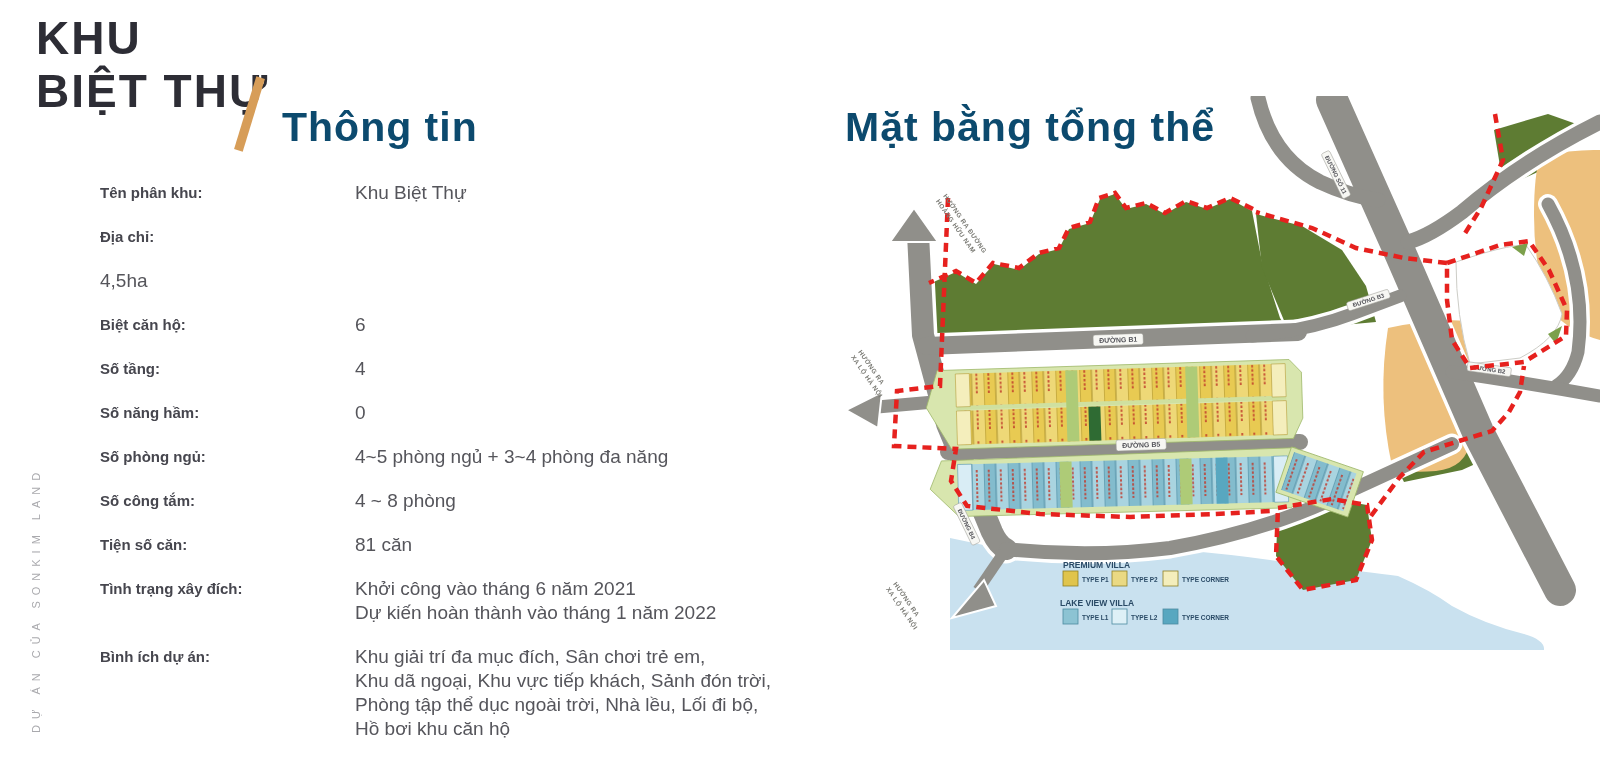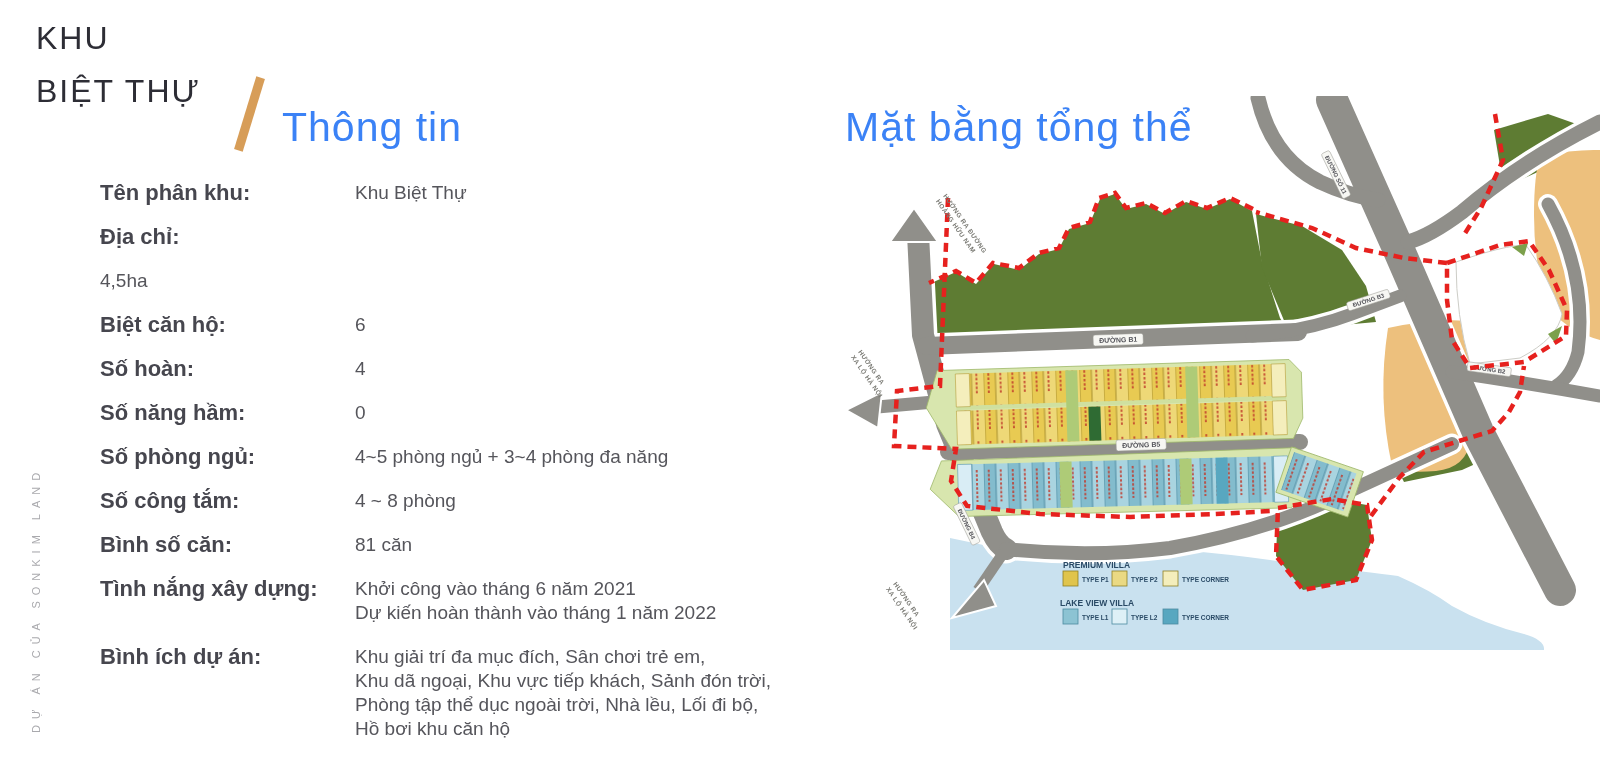--- a/index.html
+++ b/index.html
@@ -1,38 +1,38 @@
 <!DOCTYPE html>
 <html><head>
 <meta charset="utf-8">
 <style>
   html,body{margin:0;padding:0;background:#ffffff;}
   body{width:1600px;height:768px;overflow:hidden;position:relative;
        font-family:"Liberation Sans",sans-serif;}
   .page{position:absolute;inset:0;background:#ffffff;}
 
   
-  .main-title{position:absolute;left:36px;top:12px;font-size:32px;line-height:53px;
-    font-weight:400;letter-spacing:2px;color:#2d2d35;white-space:pre-line;}
+  .main-title{position:absolute;left:36px;top:12px;font-size:46px;line-height:53px;
+    font-weight:700;letter-spacing:2px;color:#2d2d35;white-space:pre-line;}
   .slash{position:absolute;left:245px;top:76px;width:9px;height:76px;
     background:#d79d58;transform:rotate(17deg);}
-  .thin-heading{position:absolute;font-size:41px;font-weight:400;color:#3b82f6;
+  .thin-heading{position:absolute;font-size:41px;font-weight:700;color:#0c4a6e;
     letter-spacing:1px;}
   #heading-info{left:282px;top:104px;}
   #heading-map{left:845px;top:104px;}
 
   
   .side-text{position:absolute;top:733px;left:30px;transform-origin:0 0;
     transform:rotate(-90deg);white-space:nowrap;font-size:11px;letter-spacing:6px;
     color:#a9a9ad;}
 
   
   .info-table{position:absolute;left:100px;top:181px;width:760px;}
   .info-row{display:grid;grid-template-columns:255px 1fr;margin-bottom:20px;}
-  .info-label{font-size:22px;line-height:24px;font-weight:700;color:#46464e;}
+  .info-label{font-size:15px;line-height:24px;font-weight:700;color:#46464e;}
   .info-value{font-size:19px;line-height:24px;color:#55555b;white-space:pre-line;}
 
   .map-wrap{position:absolute;left:840px;top:96px;width:760px;height:572px;}
   svg text{font-family:"Liberation Sans",sans-serif;}
 </style>
 </head>
 <body>
 
 <div class="page">
 
@@ -54,41 +54,41 @@
       <span class="info-label">Địa chỉ:</span>
     </div>
     <div class="info-row">
       <span class="info-value">4,5ha</span>
     </div>
     <div class="info-row">
       <span class="info-label">Biệt căn hộ:</span>
       <span class="info-value">6</span>
     </div>
     <div class="info-row">
-      <span class="info-label">Số hoàn:</span>
+      <span class="info-label">Số tầng:</span>
       <span class="info-value">4</span>
     </div>
     <div class="info-row">
       <span class="info-label">Số năng hầm:</span>
       <span class="info-value">0</span>
     </div>
     <div class="info-row">
       <span class="info-label">Số phòng ngủ:</span>
       <span class="info-value">4~5 phòng ngủ + 3~4 phòng đa năng</span>
     </div>
     <div class="info-row">
       <span class="info-label">Số công tắm:</span>
       <span class="info-value">4 ~ 8 phòng</span>
     </div>
     <div class="info-row">
-      <span class="info-label">Bình số căn:</span>
+      <span class="info-label">Tiện số căn:</span>
       <span class="info-value">81 căn</span>
     </div>
     <div class="info-row">
-      <span class="info-label">Tình nắng xây dựng:</span>
+      <span class="info-label">Tình trạng xây đích:</span>
       <span class="info-value">Khởi công vào tháng 6 năm 2021
 Dự kiến hoàn thành vào tháng 1 năm 2022</span>
     </div>
     <div class="info-row">
       <span class="info-label">Bình ích dự án:</span>
       <span class="info-value">Khu giải trí đa mục đích, Sân chơi trẻ em,
 Khu dã ngoại, Khu vực tiếp khách, Sảnh đón trời,
 Phòng tập thể dục ngoài trời, Nhà lều, Lối đi bộ,
 Hồ bơi khu căn hộ</span>
     </div>

